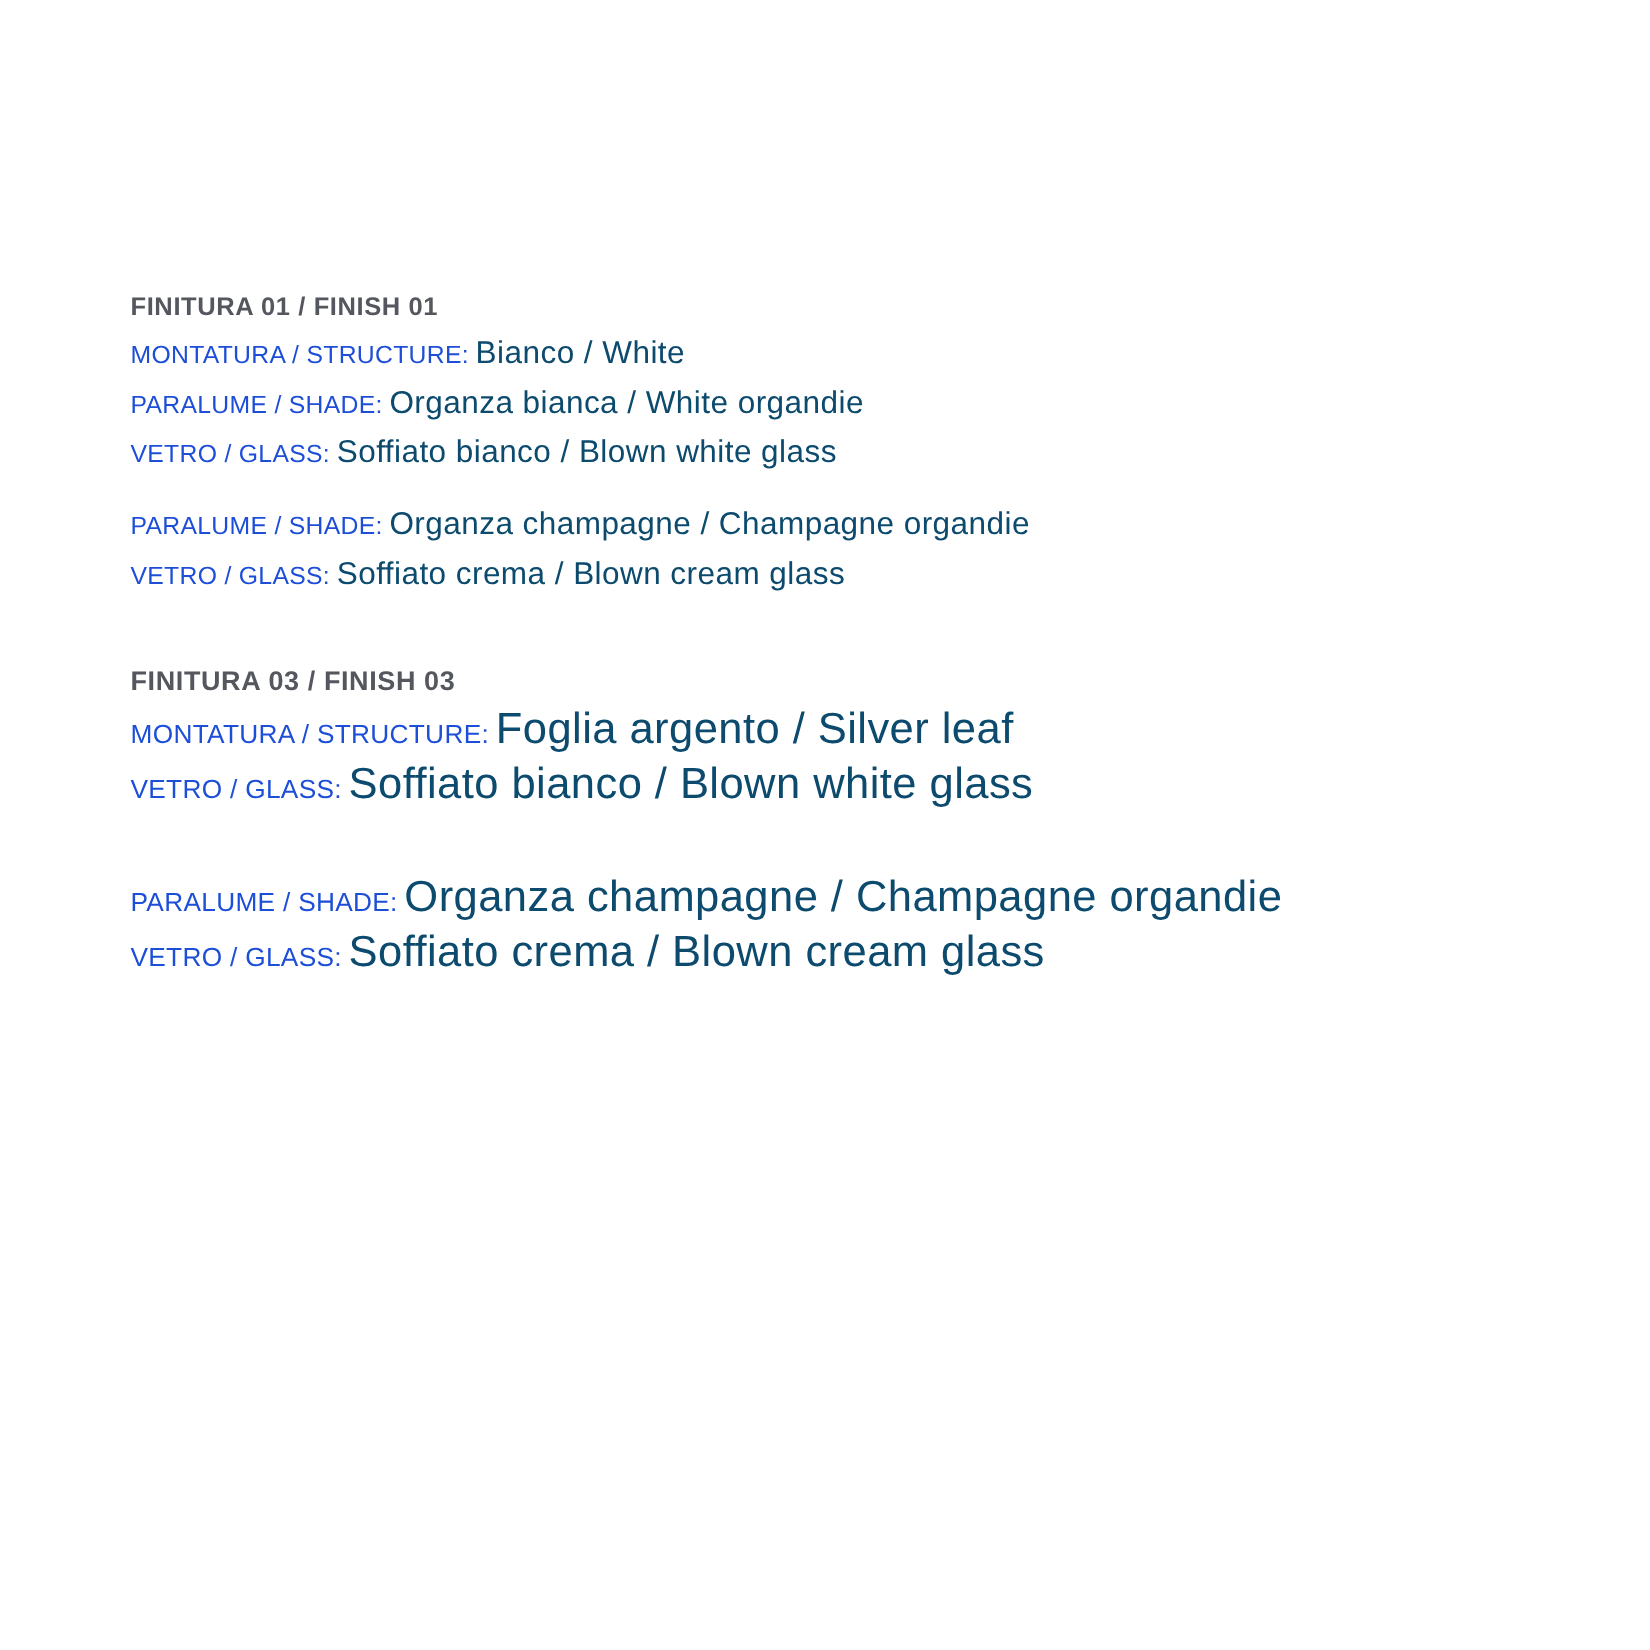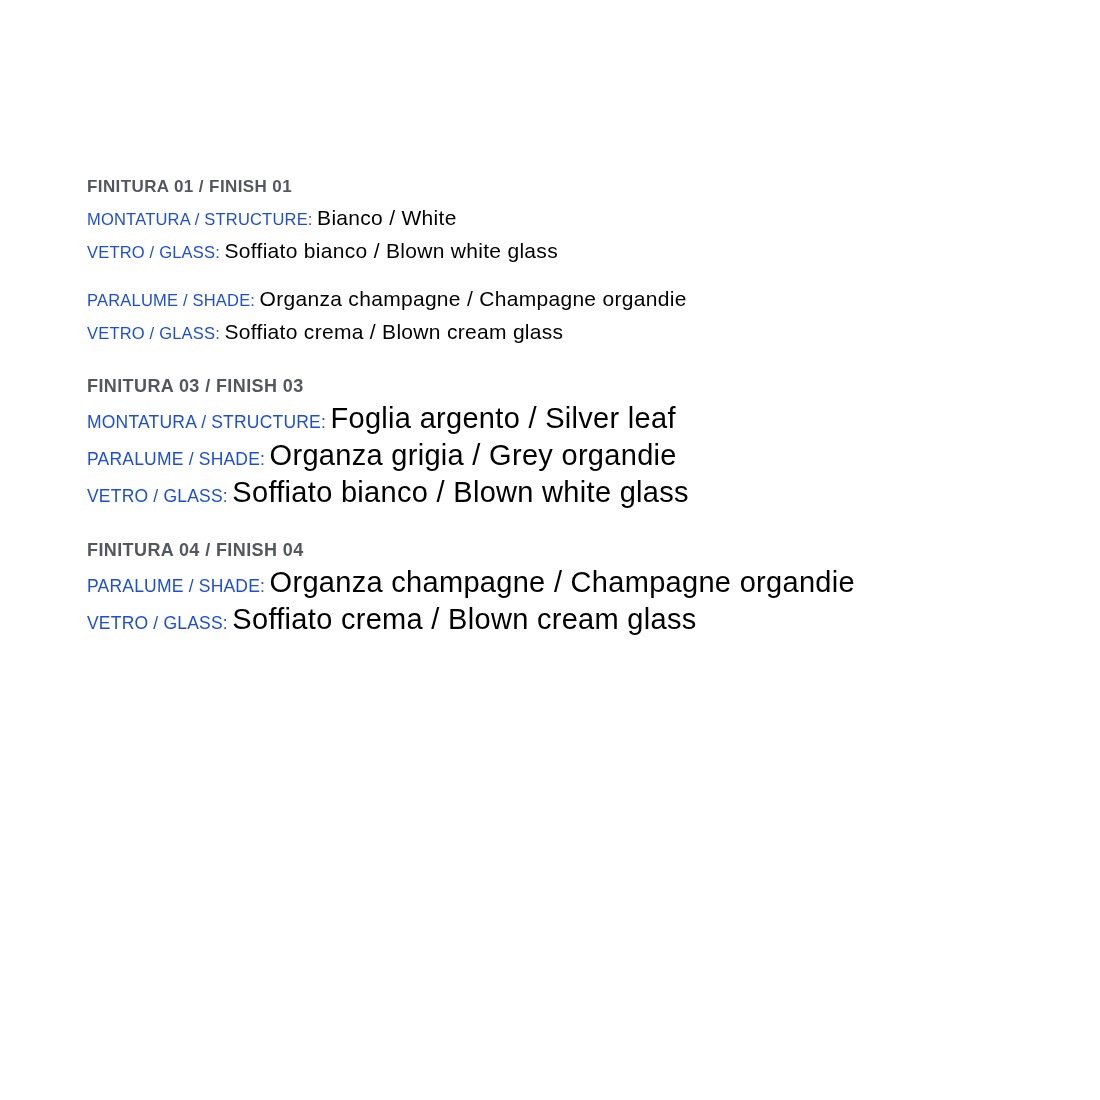--- a/index.html
+++ b/index.html
@@ -10,21 +10,21 @@
     width: 1100px;
     height: 1100px;
     background: #ffffff;
     font-family: "Liberation Sans", sans-serif;
     overflow: hidden;
     position: relative;
   }
   .content {
     position: absolute;
     left: 87px;
-    top: 172px;
+    top: 190px;
     width: 960px;
   }
   .section {
     margin: 0 0 15px 0;
   }
   .section-title {
     font-size: 17px;
     font-weight: bold;
     letter-spacing: 0.4px;
     color: #54575d;
@@ -36,39 +36,43 @@
     white-space: nowrap;
   }
   .spec-label {
     font-size: 16.5px;
     letter-spacing: 0.2px;
     color: #1d4ed8;
   }
   .spec-value {
     font-size: 21px;
     letter-spacing: 0.3px;
-    color: #000000;
+    color: #0c4a6e;
   }
   
-  .section.large { margin-top: 21px; }
+  .section.large { margin-top: 38px; }
   .section.large .section-title { font-size: 18px; line-height: 32px; }
   .section.large .spec-row { line-height: 33px; }
   .section.large .spec-label { font-size: 17.5px; }
   .section.large .spec-value { font-size: 29px; }
 </style>
 </head>
 <body>
 
 <div class="content">
 
   <div class="section">
     <div class="section-title">FINITURA 01 / FINISH 01</div>
     <div class="spec-row">
       <span class="spec-label">MONTATURA / STRUCTURE:</span>
       <span class="spec-value">Bianco / White</span>
+    </div>
+    <div class="spec-row">
+      <span class="spec-label">PARALUME / SHADE:</span>
+      <span class="spec-value">Organza bianca / White organdie</span>
     </div>
     <div class="spec-row">
       <span class="spec-label">VETRO / GLASS:</span>
       <span class="spec-value">Soffiato bianco / Blown white glass</span>
     </div>
   </div>
 
   <div class="section">
     <div class="spec-row">
       <span class="spec-label">PARALUME / SHADE:</span>
@@ -80,31 +84,26 @@
     </div>
   </div>
 
   <div class="section large">
     <div class="section-title">FINITURA 03 / FINISH 03</div>
     <div class="spec-row">
       <span class="spec-label">MONTATURA / STRUCTURE:</span>
       <span class="spec-value">Foglia argento / Silver leaf</span>
     </div>
     <div class="spec-row">
-      <span class="spec-label">PARALUME / SHADE:</span>
-      <span class="spec-value">Organza grigia / Grey organdie</span>
-    </div>
-    <div class="spec-row">
       <span class="spec-label">VETRO / GLASS:</span>
       <span class="spec-value">Soffiato bianco / Blown white glass</span>
     </div>
   </div>
 
   <div class="section large">
-    <div class="section-title">FINITURA 04 / FINISH 04</div>
     <div class="spec-row">
       <span class="spec-label">PARALUME / SHADE:</span>
       <span class="spec-value">Organza champagne / Champagne organdie</span>
     </div>
     <div class="spec-row">
       <span class="spec-label">VETRO / GLASS:</span>
       <span class="spec-value">Soffiato crema / Blown cream glass</span>
     </div>
   </div>
 

